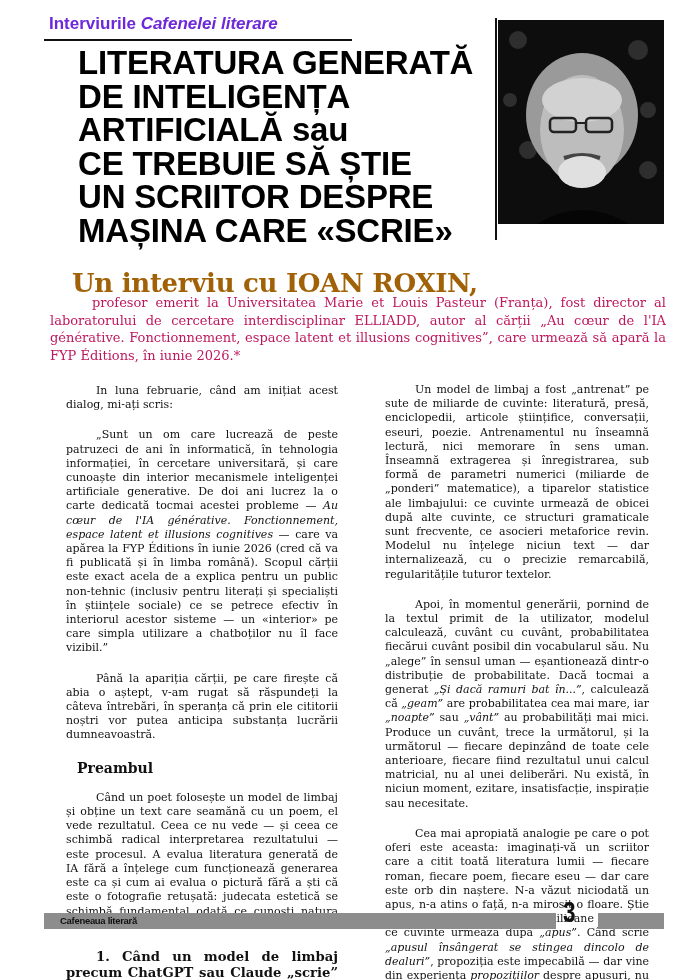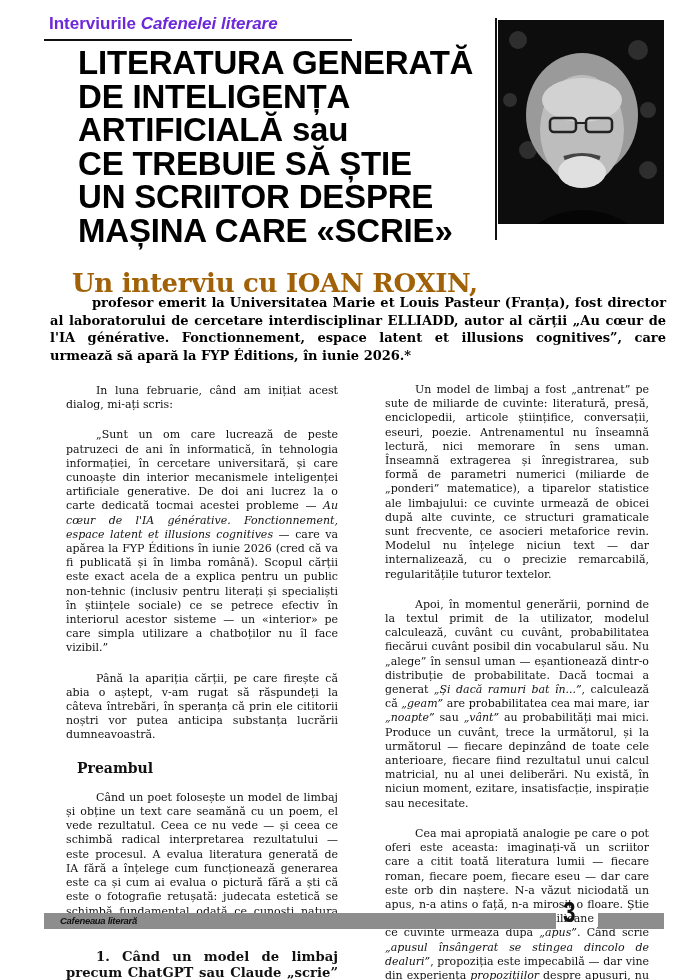--- a/index.html
+++ b/index.html
@@ -4,30 +4,30 @@
 <style>
   html, body { margin:0; padding:0; background:#fff; }
   body { width:700px; height:980px; position:relative; overflow:hidden; font-family:"DejaVu Serif", serif; color:#111; }
   .rubric { position:absolute; left:49px; top:14px; font-family:"Liberation Sans", sans-serif; font-weight:bold; font-size:17px; color:#6d28d9; }
   .rubric-line { position:absolute; left:44px; top:39px; width:308px; height:2px; background:#111; }
   .vrule { position:absolute; left:495px; top:18px; width:2px; height:222px; background:#111; }
   .title { position:absolute; left:78px; top:46px; width:420px; font-family:"Liberation Sans", sans-serif; font-weight:bold; font-size:33px; line-height:33.5px; color:#000; letter-spacing:-0.2px; }
   .title .lower { text-transform:none; }
   .photo { position:absolute; left:498px; top:20px; width:166px; height:204px; background:#0d0d0d; overflow:hidden; }
   .subtitle { position:absolute; left:72px; top:268px; font-family:"DejaVu Serif", serif; font-weight:bold; font-size:26px; color:#a16207; white-space:nowrap; letter-spacing:-0.3px; }
-  .bio { position:absolute; left:50px; top:294px; width:616px; font-weight:bold; font-size:13px; line-height:17.5px; text-align:justify; text-indent:42px; color:#000000; }
+  .bio { position:absolute; left:50px; top:294px; width:616px; font-weight:normal; font-size:13px; line-height:17.5px; text-align:justify; text-indent:42px; color:#be185d; }
   .col { position:absolute; top:368px; width:304px; font-size:11px; line-height:14.2px; text-align:justify; color:#111; }
   .col.left { left:50px; }
   .col.right { left:369px; top:367px; width:296px; }
   .col p { margin:16px; text-indent:30px; }
   .col p.noind { text-indent:0; }
   .col h3 { margin:18px 0 6px 27px; font-size:14px; font-weight:bold; }
   .col .q { font-weight:bold; font-size:13.2px; line-height:16.5px; margin-top:16px; }
   .footer-bar { position:absolute; left:44px; top:913px; width:512px; height:16px; background:#8d8d8d; }
-  .footer-text { position:absolute; left:60px; top:913px; font-family:"Liberation Sans", sans-serif; font-weight:bold; font-size:9.5px; line-height:16px; color:#111; letter-spacing:-0.3px;font-style:italic; }
+  .footer-text { position:absolute; left:60px; top:913px; font-family:"Liberation Sans", sans-serif; font-weight:bold; font-size:9.5px; line-height:16px; color:#111; letter-spacing:-0.3px; }
   .page-num { position:absolute; left:563px; top:896px; font-family:"Liberation Sans", sans-serif; font-weight:bold; font-size:29px; color:#111; transform:scaleX(0.78); transform-origin:left; }
   .footer-bar2 { position:absolute; left:598px; top:913px; width:66px; height:16px; background:#8d8d8d; }
 </style>
 </head>
 <body>
 
 <div class="rubric"><span>Interviurile </span><i>Cafenelei literare</i></div>
 <div class="rubric-line"></div>
 <div class="vrule"></div>
 

